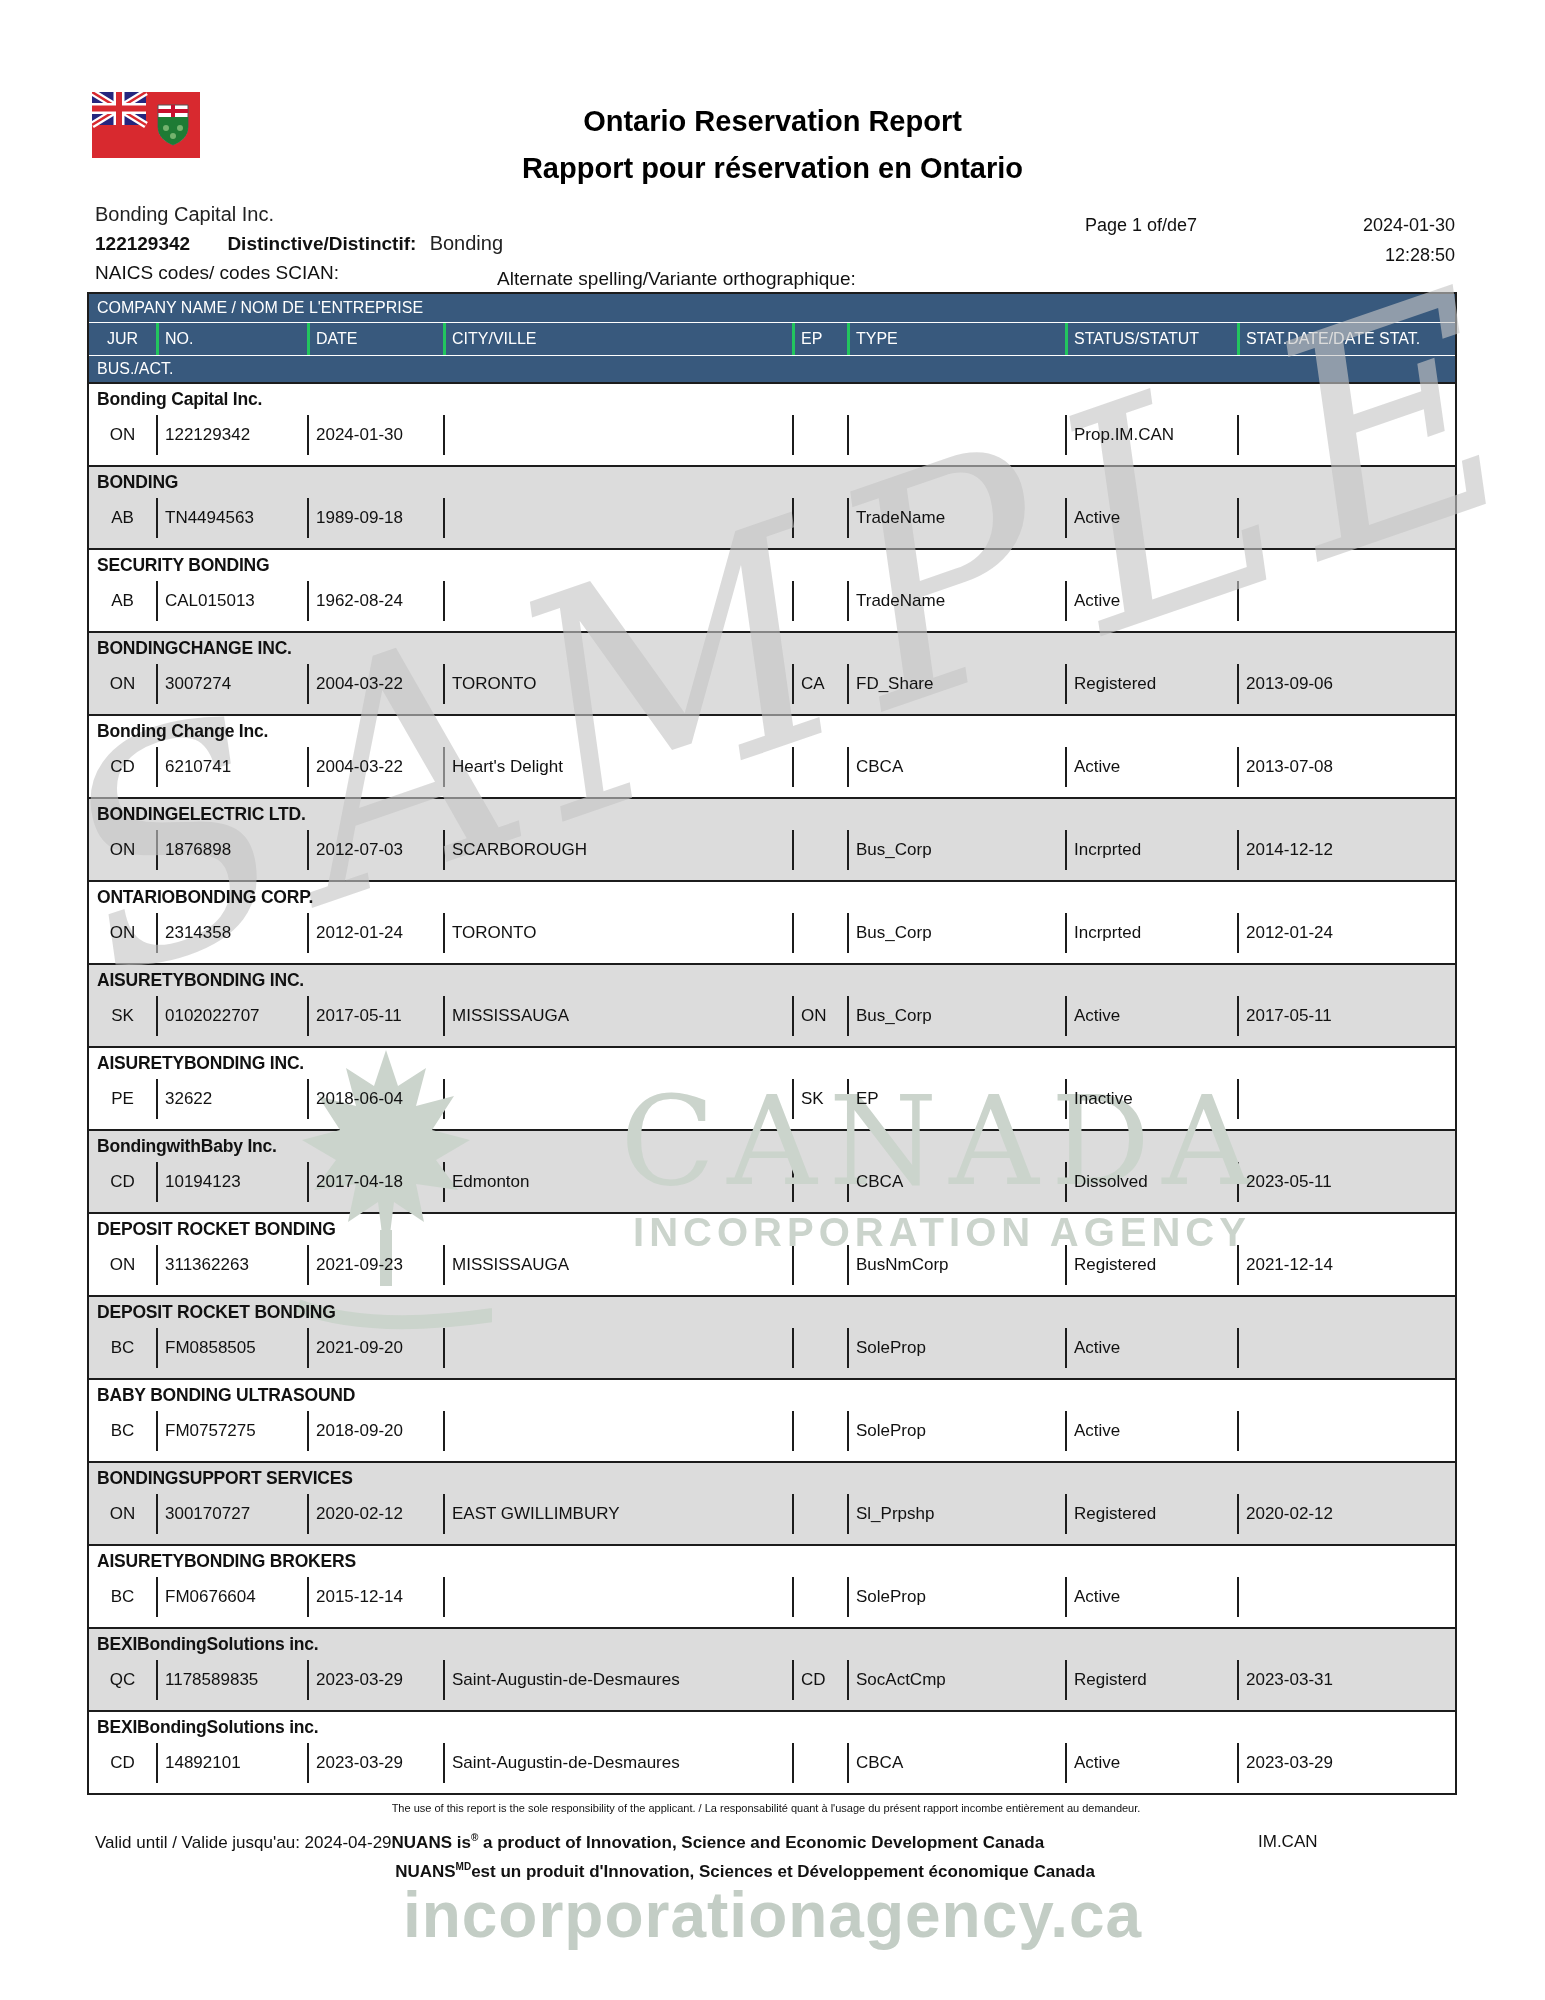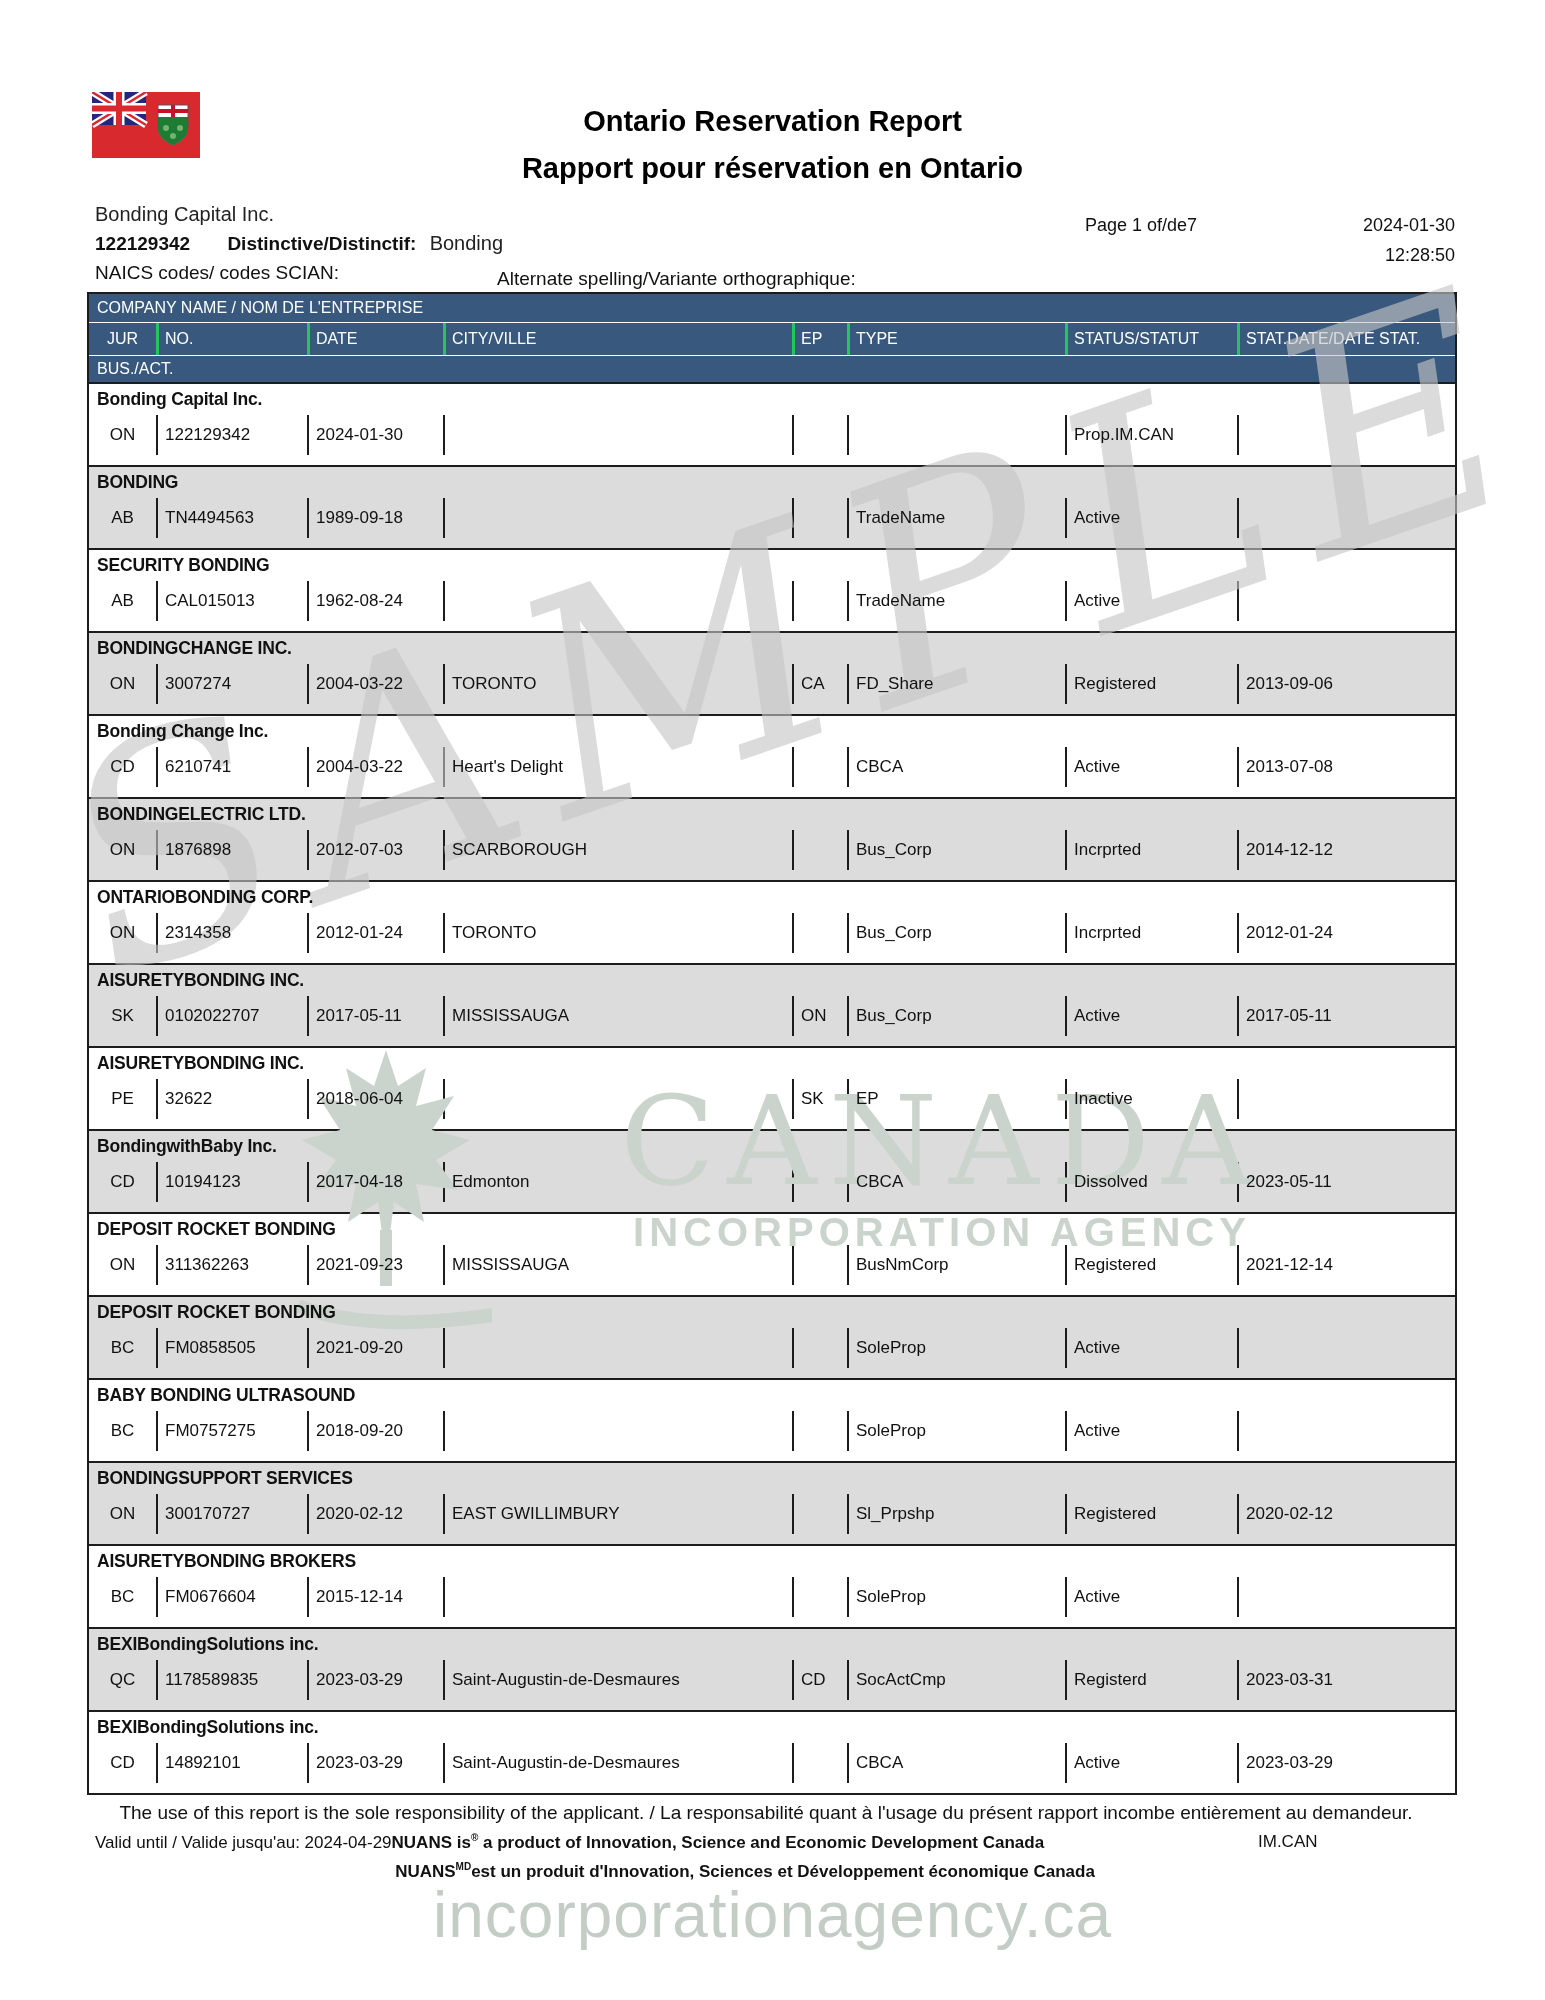--- a/index.html
+++ b/index.html
@@ -32,21 +32,21 @@
     transform:rotate(-19deg);
     font-family:"DejaVu Serif", serif; font-style:italic;
     font-size:300px; letter-spacing:30px; color:#c6c6c6; opacity:.62; z-index:3;
   }
   .leaf-wm { position:absolute; left:282px; top:1042px; z-index:3; }
   .canada-wm { position:absolute; left:608px; top:1076px; width:668px; text-align:center; z-index:3; color:#cbd4cc; }
   .canada-wm .big  { font-family:"DejaVu Serif", serif; font-size:124px; letter-spacing:12px; line-height:1.05; }
   .canada-wm .small{ font-family:"Liberation Sans", sans-serif; font-weight:bold; font-size:40px; letter-spacing:5px; margin-top:4px; white-space:nowrap; }
   .bottom-wm {
     position:absolute; left:0; top:1878px; width:1545px; text-align:center;
-    font-weight:normal; font-size:64px; letter-spacing:1px; color:#c3cdc5; z-index:3;
+    font-weight:bold; font-size:64px; letter-spacing:1px; color:#c3cdc5; z-index:3;
   }
 
   
   .tbl { position:absolute; left:87px; top:292px; width:1370px; border:2px solid #1c1c1c; background:transparent; }
   .thead { background:#3b82f6;text-align:right; }
   .th-row { background:#38597d; color:#fff; display:flex; align-items:center; }
   .th-row1 { height:28px; padding-left:8px; font-size:16px; }
   .th-row3 { height:26px; padding-left:8px; font-size:16px; }
   .th-gap { height:1px; background:#fff; }
   .th-cols { height:32px; font-size:16px; }
@@ -59,21 +59,21 @@
   .block.alt { background:#dcdcdc; }
   .rowname { padding:5px 0 0 8px; font-size:17.5px; font-weight:bold; letter-spacing:-0.2px;
              position:relative; z-index:4; white-space:nowrap; }
   .cells { display:flex; margin-top:5px; height:40px;justify-content:center; }
   .cell { height:100%; display:flex; align-items:center; padding-left:7px;
           border-left:2px solid #1c1c1c; font-size:17px; white-space:nowrap; overflow:hidden; }
   .cell:first-child { border-left:none; justify-content:center; padding-left:0; }
   .cell span { position:relative; z-index:4; }
 
   
-  .disclaimer { position:absolute; left:0; top:1802px; width:1512px; text-align:center; font-size:19px; color:#111;padding-left:20px; }
+  .disclaimer { position:absolute; left:0; top:1802px; width:1512px; text-align:center; font-size:11px; color:#111;padding-left:20px; }
   .validline { position:absolute; left:95px; top:1832px; font-size:17px; white-space:nowrap; }
   .validline .b { font-weight:bold; }
   .sup { vertical-align:super; font-size:10px; font-weight:bold; }
   .imcan { position:absolute; left:1258px; top:1832px; font-size:17px; }
   .nuansfr { position:absolute; left:95px; top:1861px; width:1300px; text-align:center; font-size:17px; font-weight:bold; }
 </style>
 </head>
 <body>
 
 <div class="page">

